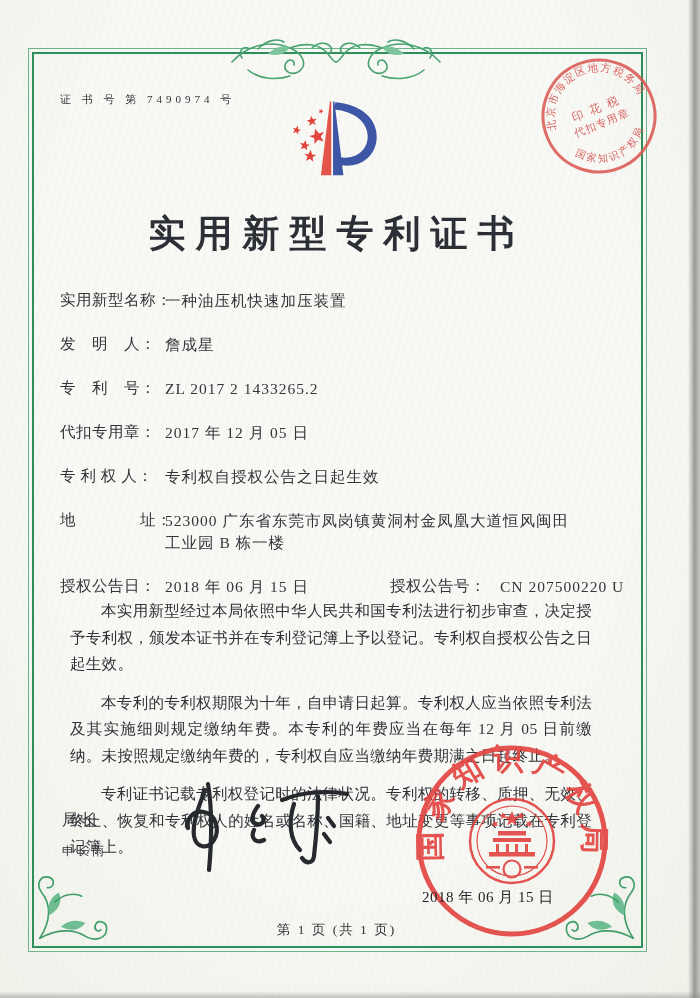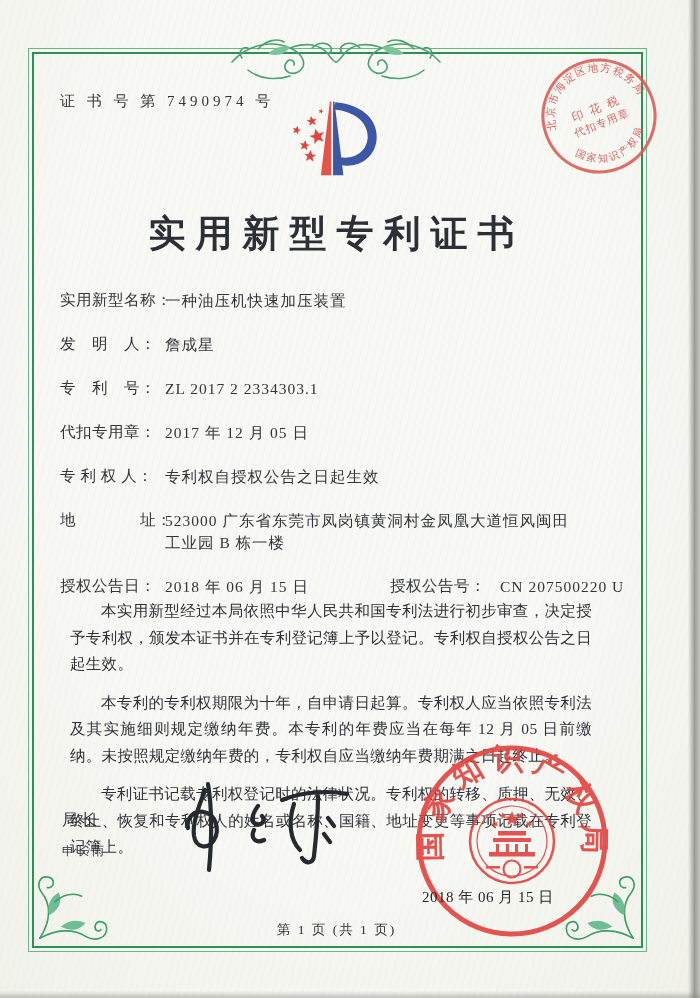--- a/index.html
+++ b/index.html
@@ -14,21 +14,21 @@
   .scan-edge-bottom{position:absolute;left:0;right:0;bottom:0;height:7px;
         background:linear-gradient(to bottom, rgba(120,120,116,0), rgba(130,130,126,0.45));}
 
   
   .frame{position:absolute;left:28px;top:48px;width:617px;height:902px;
         border:1px solid #6cb58c;z-index:1;}
   .frame-inner{position:absolute;inset:3px;border:2.4px solid #2f8f58;}
 
   .orn{position:absolute;z-index:2;}
 
-  .cert-no{position:absolute;left:60px;top:92px;font-size:15px;letter-spacing:4px;z-index:3;}
+  .cert-no{position:absolute;left:60px;top:92px;font-size:11px;letter-spacing:4px;z-index:3;}
 
   .logo{position:absolute;left:282px;top:96px;z-index:3;}
 
   .title{position:absolute;left:28px;top:209px;width:617px;text-align:center;
         font-size:37px;font-weight:600;letter-spacing:10px;color:#2d2f37;z-index:3;}
 
   .fields{position:absolute;left:60px;top:290px;width:560px;z-index:3;font-size:15.5px;}
   .f-row{position:relative;height:44px;}
   .f-row.tall{height:66px;}
   .f-label{position:absolute;left:0;top:0;white-space:nowrap;letter-spacing:0.5px;}
@@ -136,21 +136,21 @@
     <div class="f-row">
       <span class="f-label">实用新型名称：</span>
       <span class="f-value">一种油压机快速加压装置</span>
     </div>
     <div class="f-row">
       <span class="f-label">发　明　人：</span>
       <span class="f-value">詹成星</span>
     </div>
     <div class="f-row">
       <span class="f-label">专　利　号：</span>
-      <span class="f-value">ZL 2017 2 2334303.1</span>
+      <span class="f-value">ZL 2017 2 1433265.2</span>
     </div>
     <div class="f-row">
       <span class="f-label">代扣专用章：</span>
       <span class="f-value">2017 年 12 月 05 日</span>
     </div>
     <div class="f-row">
       <span class="f-label">专 利 权 人：</span>
       <span class="f-value">专利权自授权公告之日起生效</span>
     </div>
     <div class="f-row tall">

